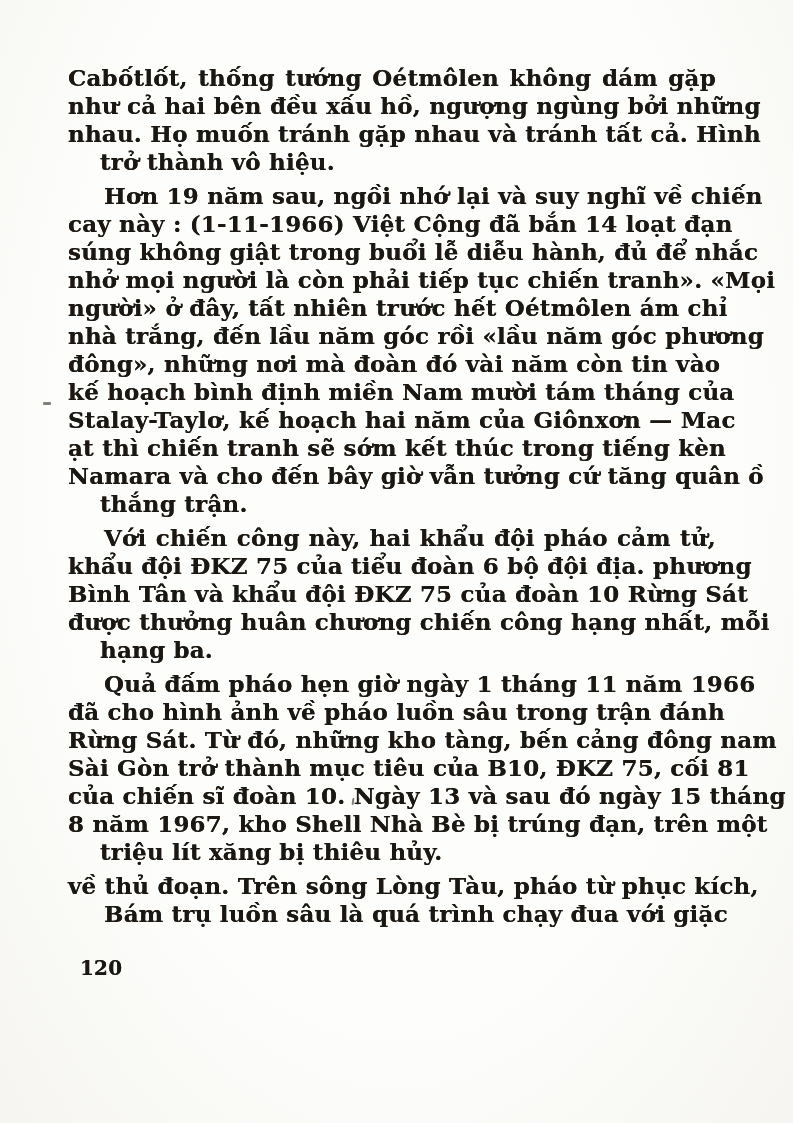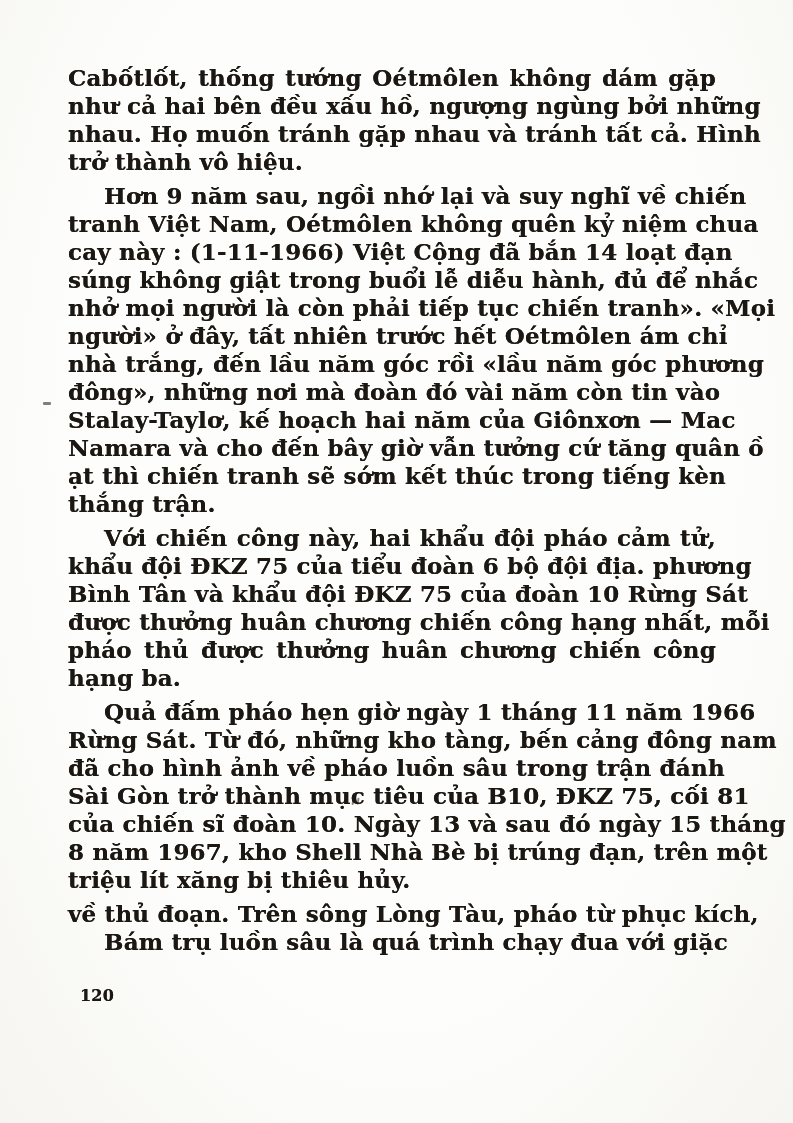--- a/index.html
+++ b/index.html
@@ -35,25 +35,25 @@
   }
   .para { margin: 0 0 6px 0; }
   .para:last-of-type { margin-bottom: 0; }
   .line {
     white-space: nowrap;
     text-align: justify;
     text-align-last: justify;
     overflow: visible;
   }
   .line.first { padding-left: 36px; }
-  .line.end { text-align-last: left; }
+  .line.end { text-align-last: left; margin-left: 32px; }
   .page-number {
     margin-top: 26px;
     margin-left: 12px;
-    font-size: 16px;
+    font-size: 20px;
     font-weight: bold;
     color: #1b1712;
     text-shadow: 0 0 0.6px rgba(25,18,10,0.85);
   }
   
   .speck {
     position: absolute;
     background: rgba(30,24,16,0.55);
     border-radius: 1px;
   }
@@ -71,47 +71,46 @@
   <div class="text-block">
 
     <div class="para">
       <div class="line">Cabốtlốt, thống tướng Oétmôlen không dám gặp</div>
       <div class="line">như cả hai bên đều xấu hồ, ngượng ngùng bởi những</div>
       <div class="line">nhau. Họ muốn tránh gặp nhau và tránh tất cả. Hình</div>
       <div class="line end">trở thành vô hiệu.</div>
     </div>
 
     <div class="para">
-      <div class="line first">Hơn 9 năm sau, ngồi nhớ lại và suy nghĩ về chiến</div>
-      <div class="line">tranh Việt Nam, Oétmôlen không quên kỷ niệm chua</div>
+      <div class="line first">Hơn 19 năm sau, ngồi nhớ lại và suy nghĩ về chiến</div>
       <div class="line">cay này : (1-11-1966) Việt Cộng đã bắn 14 loạt đạn</div>
       <div class="line">súng không giật trong buổi lễ diễu hành, đủ để nhắc</div>
       <div class="line">nhở mọi người là còn phải tiếp tục chiến tranh». «Mọi</div>
       <div class="line">người» ở đây, tất nhiên trước hết Oétmôlen ám chỉ</div>
       <div class="line">nhà trắng, đến lầu năm góc rồi «lầu năm góc phương</div>
       <div class="line">đông», những nơi mà đoàn đó vài năm còn tin vào</div>
+      <div class="line">kế hoạch bình định miền Nam mười tám tháng của</div>
       <div class="line">Stalay-Taylơ, kế hoạch hai năm của Giônxơn — Mac</div>
+      <div class="line">ạt thì chiến tranh sẽ sớm kết thúc trong tiếng kèn</div>
       <div class="line">Namara và cho đến bây giờ vẫn tưởng cứ tăng quân ồ</div>
-      <div class="line">ạt thì chiến tranh sẽ sớm kết thúc trong tiếng kèn</div>
       <div class="line end">thắng trận.</div>
     </div>
 
     <div class="para">
       <div class="line first">Với chiến công này, hai khẩu đội pháo cảm tử,</div>
       <div class="line">khẩu đội ĐKZ 75 của tiểu đoàn 6 bộ đội địa. phương</div>
       <div class="line">Bình Tân và khẩu đội ĐKZ 75 của đoàn 10 Rừng Sát</div>
       <div class="line">được thưởng huân chương chiến công hạng nhất, mỗi</div>
-      <div class="line">pháo thủ được thưởng huân chương chiến công</div>
       <div class="line end">hạng ba.</div>
     </div>
 
     <div class="para">
       <div class="line first">Quả đấm pháo hẹn giờ ngày 1 tháng 11 năm 1966</div>
+      <div class="line">đã cho hình ảnh về pháo luồn sâu trong trận đánh</div>
       <div class="line">Rừng Sát. Từ đó, những kho tàng, bến cảng đông nam</div>
-      <div class="line">đã cho hình ảnh về pháo luồn sâu trong trận đánh</div>
       <div class="line">Sài Gòn trở thành mục tiêu của B10, ĐKZ 75, cối 81</div>
       <div class="line">của chiến sĩ đoàn 10. Ngày 13 và sau đó ngày 15 tháng</div>
       <div class="line">8 năm 1967, kho Shell Nhà Bè bị trúng đạn, trên một</div>
       <div class="line end">triệu lít xăng bị thiêu hủy.</div>
     </div>
 
     <div class="para">
       <div class="line">về thủ đoạn. Trên sông Lòng Tàu, pháo từ phục kích,</div>
       <div class="line first">Bám trụ luồn sâu là quá trình chạy đua với giặc</div>
     </div>

